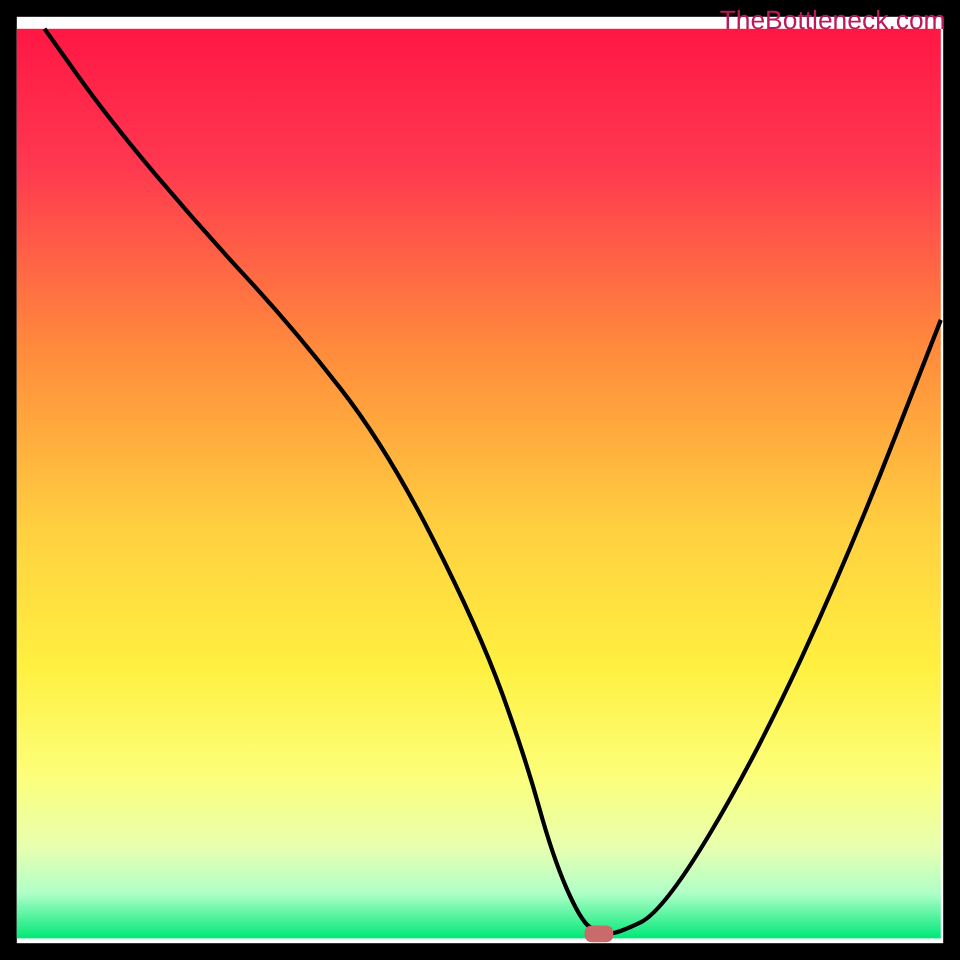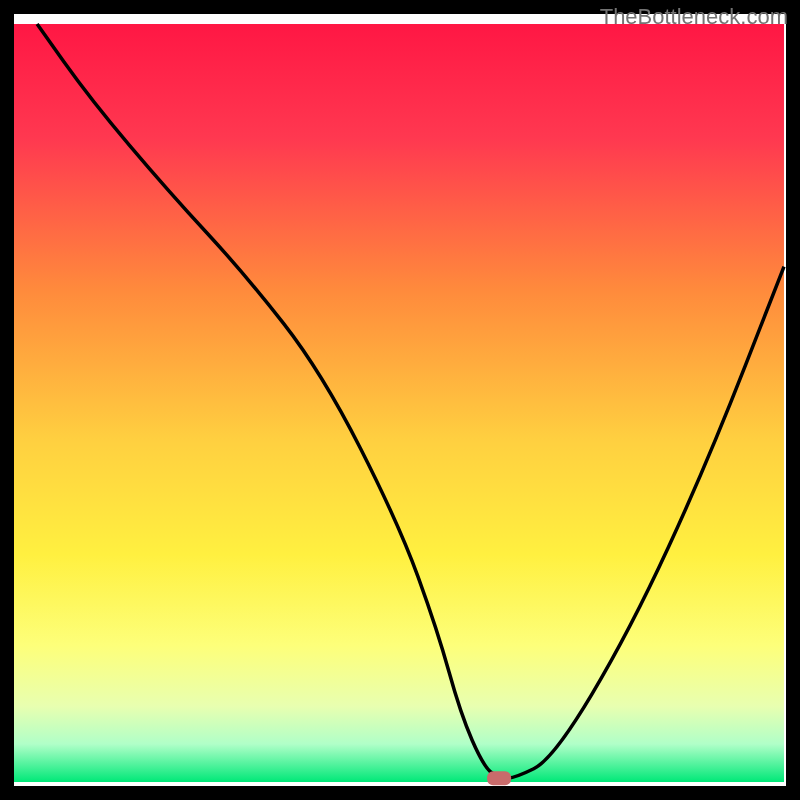--- a/index.html
+++ b/index.html
@@ -16,21 +16,21 @@
     position: relative;
     width: 800px;
     height: 800px;
   }
   .watermark {
     position: absolute;
     top: 4px;
     right: 12px;
     font-family: Arial, sans-serif;
     font-size: 22px;
-    color: #737373;
+    color: #be185d;
     font-weight: 500;
     z-index: 10;
   }
   svg {
     display: block;
   }
 </style>
 </head>
 <body>
 

